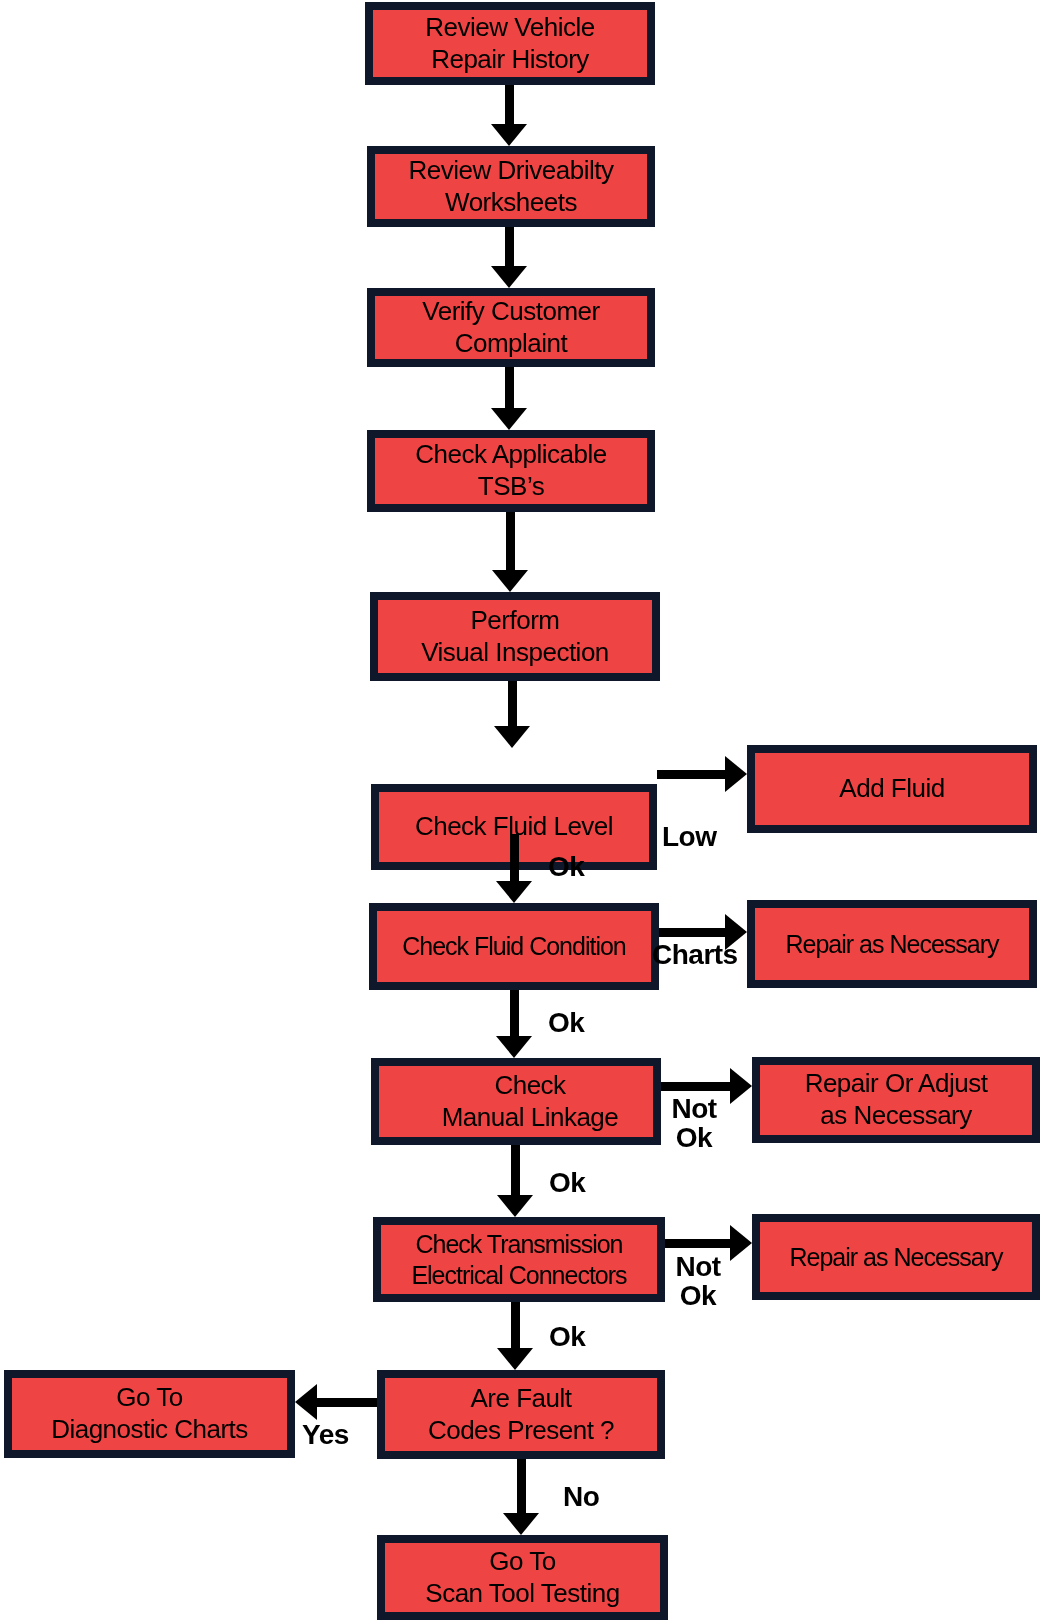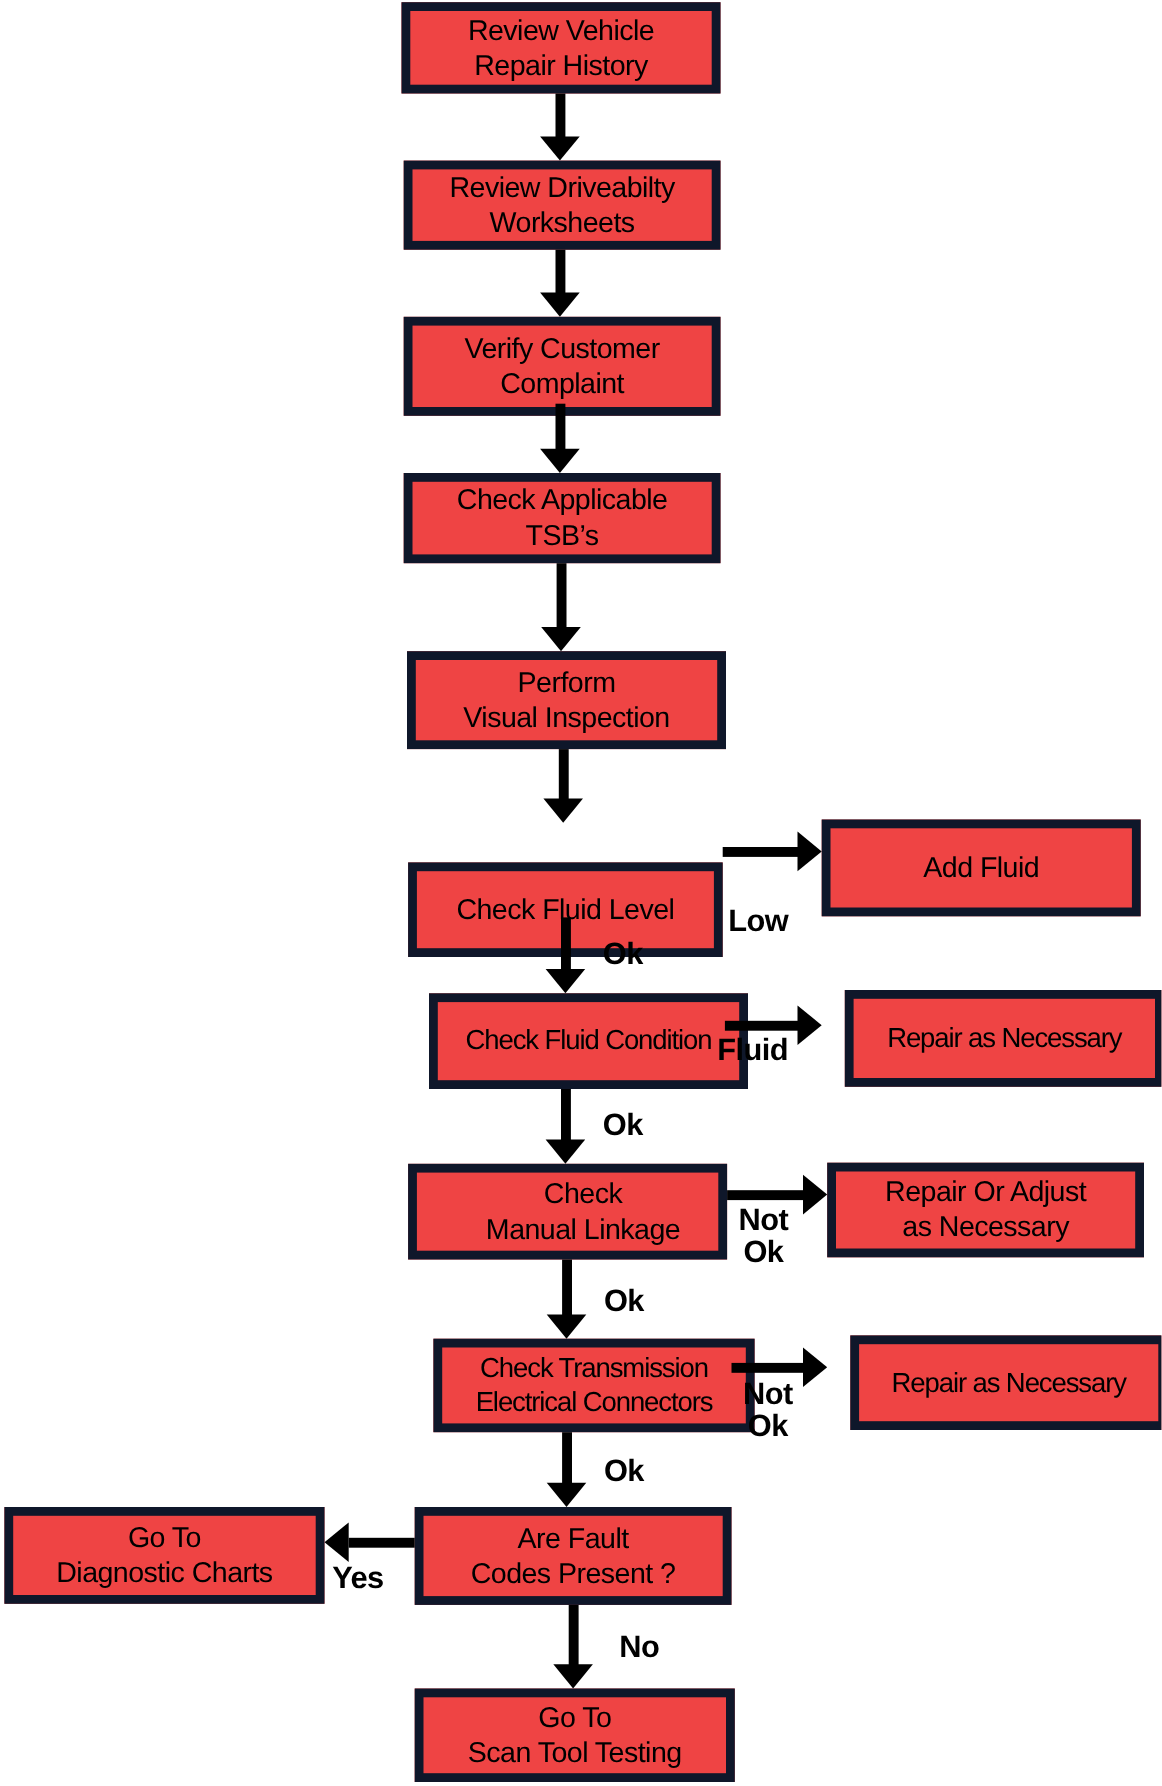--- a/index.html
+++ b/index.html
@@ -2,21 +2,21 @@
 <html><head>
 <meta charset="utf-8">
 <style>
   html,body{margin:0;padding:0;background:#ffffff;}
   .canvas{position:relative;width:1056px;height:1624px;background:#ffffff;
           font-family:"Liberation Sans",sans-serif;overflow:hidden;}
   .node{position:absolute;border:8px solid #0f172a;background:#ef4444;box-sizing:border-box;
         display:flex;align-items:center;justify-content:center;text-align:center;
         font-weight:normal;font-size:26px;line-height:1.22;color:#000;white-space:pre;
         letter-spacing:-0.5px;}
-  .node.small{font-size:25px;letter-spacing:-1px;margin-left:21px;}
+  .node.small{font-size:25px;letter-spacing:-1px;}
   .elabel{position:absolute;font-weight:bold;font-size:28px;color:#000;white-space:pre;
           line-height:1.05;letter-spacing:-0.5px;}
   .elabel.center{text-align:center;}
   .vline{position:absolute;width:9px;background:#000;}
   .hline{position:absolute;height:9px;background:#000;}
   .head-down{position:absolute;width:0;height:0;border-left:18px solid transparent;
              border-right:18px solid transparent;border-top:22px solid #000;}
   .head-right{position:absolute;width:0;height:0;border-top:18px solid transparent;
               border-bottom:18px solid transparent;border-left:22px solid #000;}
   .head-left{position:absolute;width:0;height:0;border-top:18px solid transparent;
@@ -26,21 +26,21 @@
 <body>
 
 <div class="canvas">
 
   <div class="node" style="left:365px;top:2px;width:290px;height:83px;">Review Vehicle
 Repair History</div>
 
   <div class="node" style="left:367px;top:146px;width:288px;height:81px;">Review Driveabilty
 Worksheets</div>
 
-  <div class="node" style="left:367px;top:288px;width:288px;height:90px;">Verify Customer
+  <div class="node" style="left:367px;top:288px;width:288px;height:79px;">Verify Customer
 Complaint</div>
 
   <div class="node" style="left:367px;top:430px;width:288px;height:82px;">Check Applicable
 TSB’s</div>
 
   <div class="node" style="left:370px;top:592px;width:290px;height:89px;">Perform
 Visual Inspection</div>
 
   <div class="node" style="left:371px;top:784px;width:286px;height:86px;">Check Fluid Level</div>
 
@@ -110,21 +110,21 @@
   <div class="head-right" style="left:730px;top:1068px;"></div>
 
   <div class="hline" style="left:665px;top:1239px;width:67px;"></div>
   <div class="head-right" style="left:730px;top:1225px;"></div>
 
   <div class="hline" style="left:317px;top:1398px;width:60px;"></div>
   <div class="head-left" style="left:295px;top:1384px;"></div>
 
   <div class="elabel" style="left:662px;top:782px;margin-top:40px;">Low</div>
   <div class="elabel" style="left:548px;top:852px;">Ok</div>
-  <div class="elabel" style="left:652px;top:940px;">Fluid</div>
+  <div class="elabel" style="left:652px;top:940px;">Charts</div>
   <div class="elabel" style="left:548px;top:1008px;">Ok</div>
   <div class="elabel center" style="left:660px;top:1094px;width:68px;">Not
 Ok</div>
   <div class="elabel" style="left:549px;top:1168px;">Ok</div>
   <div class="elabel center" style="left:664px;top:1252px;width:68px;">Not
 Ok</div>
   <div class="elabel" style="left:549px;top:1322px;">Ok</div>
   <div class="elabel" style="left:302px;top:1420px;">Yes</div>
   <div class="elabel" style="left:563px;top:1482px;">No</div>
 

